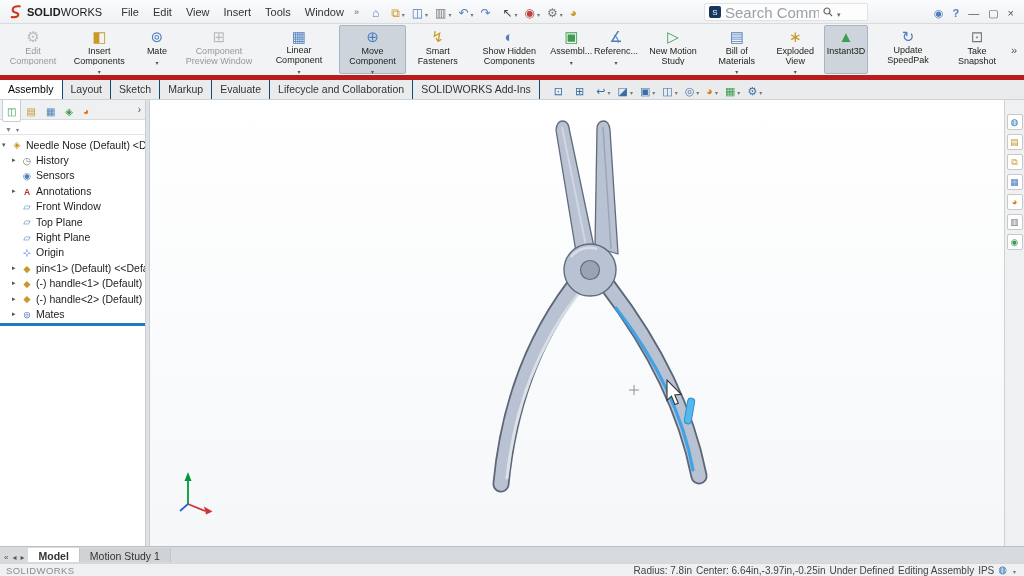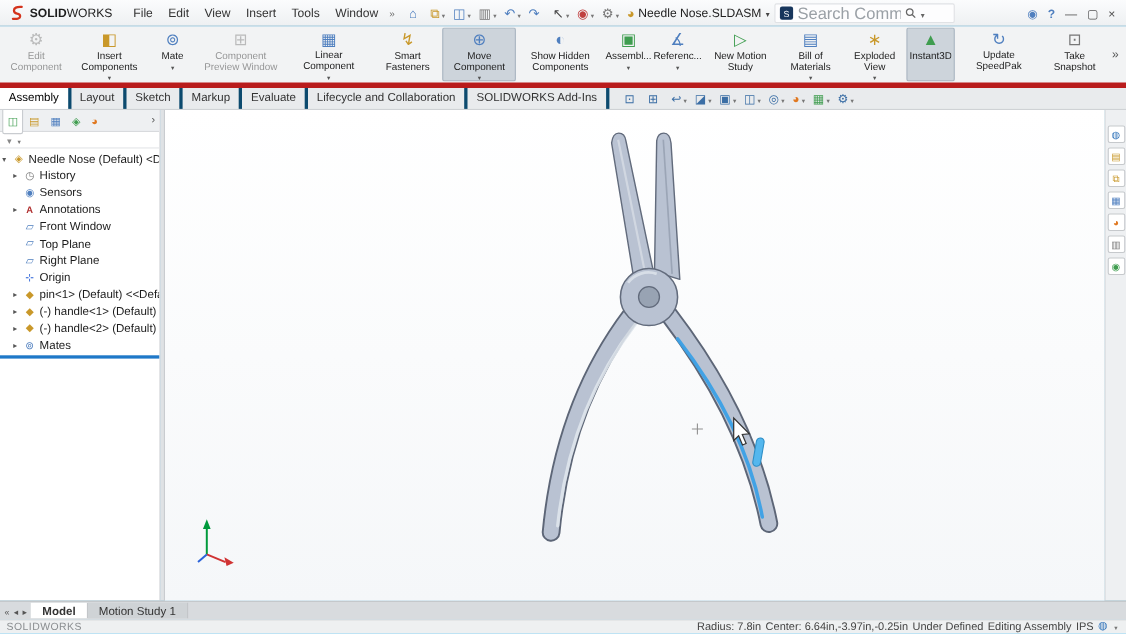--- a/index.html
+++ b/index.html
@@ -41,21 +41,21 @@
   .rlabel{font-size:9px;line-height:10px;text-align:center;color:#222;max-height:20px;overflow:hidden}
   .rcaret{height:8px;line-height:8px}
   .rcaret.show::after{content:"▾";font-size:6px;color:#555}
   .rbtn.active{background:#cdd4db;border-color:#a8b4c0}
   .rbtn.disabled{opacity:.45}
   .rovf{align-self:center;font-size:11px;color:#555;padding:0 5px}
 
   
   .tabrow{height:20px;flex:0 0 auto;background:#e9ebed;border-bottom:1px solid #cfd2d5;display:flex;align-items:stretch}
   .tabs{display:flex}
-  .tab{font-size:10.5px;color:#333;padding:3px 8px 0;border-right:3px solid #0c4a6e;cursor:default;white-space:nowrap}
+  .tab{font-size:10.5px;color:#333;padding:3px 8px 0;border-right:1px solid #0c4a6e;cursor:default;white-space:nowrap}
   .tab.active{background:#fff;color:#000}
   .hud{display:flex;align-items:center;margin-left:12px;gap:1px}
   .hitem{display:flex;align-items:center;padding:0 2px}
   .hitem .gi::after{font-size:11px}
   .winctl{margin-left:auto;display:flex;align-items:center;gap:8px;padding-right:8px}
   .wci::after{font-size:9px;color:#555}
 
   
   .main{flex:1;display:flex;min-height:0}
   .panel{width:146px;flex:0 0 auto;background:#fff;border-right:1px solid #c9ccd0;display:flex;flex-direction:column;overflow:hidden}
@@ -226,24 +226,20 @@
         <span class="qbtn">
           <span class="gi options-icon"></span>
           <span class="qcaret show"></span>
         </span>
 
         <span class="qbtn">
           <span class="gi appearance-icon"></span>
           <span class="qcaret"></span>
         </span>
       </div>
-    <div class="doc-title">
-      <span>Needle Nose.SLDASM</span>
-      <span class="dcaret"></span>
-    </div>
     <div class="search">
       <span class="sw-badge"></span>
       <input class="sinput" placeholder="Search Commands" style="">
       <svg width="10" height="10" viewBox="0 0 10 10">
         <circle cx="4" cy="4" r="3" fill="none" stroke="#666" stroke-width="1.2"></circle>
         <line x1="6.2" y1="6.2" x2="9" y2="9" stroke="#666" stroke-width="1.2"></line>
       </svg>
       <span class="scaret"></span>
     </div>
     <div class="tb-right">
@@ -282,30 +278,30 @@
           <span class="rlabel">Component Preview Window</span>
           <span class="rcaret"></span>
         </div>
 
         <div class="rbtn">
           <span class="gi linear-component-pattern-icon"></span>
           <span class="rlabel">Linear Component Pattern</span>
           <span class="rcaret show"></span>
         </div>
 
-        <div class="rbtn">
-          <span class="gi smart-fasteners-icon"></span>
-          <span class="rlabel">Smart Fasteners</span>
-          <span class="rcaret"></span>
-        </div>
-
         <div class="rbtn active">
           <span class="gi move-component-icon"></span>
           <span class="rlabel">Move Component</span>
           <span class="rcaret show"></span>
+        </div>
+
+        <div class="rbtn">
+          <span class="gi smart-fasteners-icon"></span>
+          <span class="rlabel">Smart Fasteners</span>
+          <span class="rcaret"></span>
         </div>
 
         <div class="rbtn">
           <span class="gi show-hidden-components-icon"></span>
           <span class="rlabel">Show Hidden Components</span>
           <span class="rcaret"></span>
         </div>
 
         <div class="rbtn">
           <span class="gi assembly-features-icon"></span>

